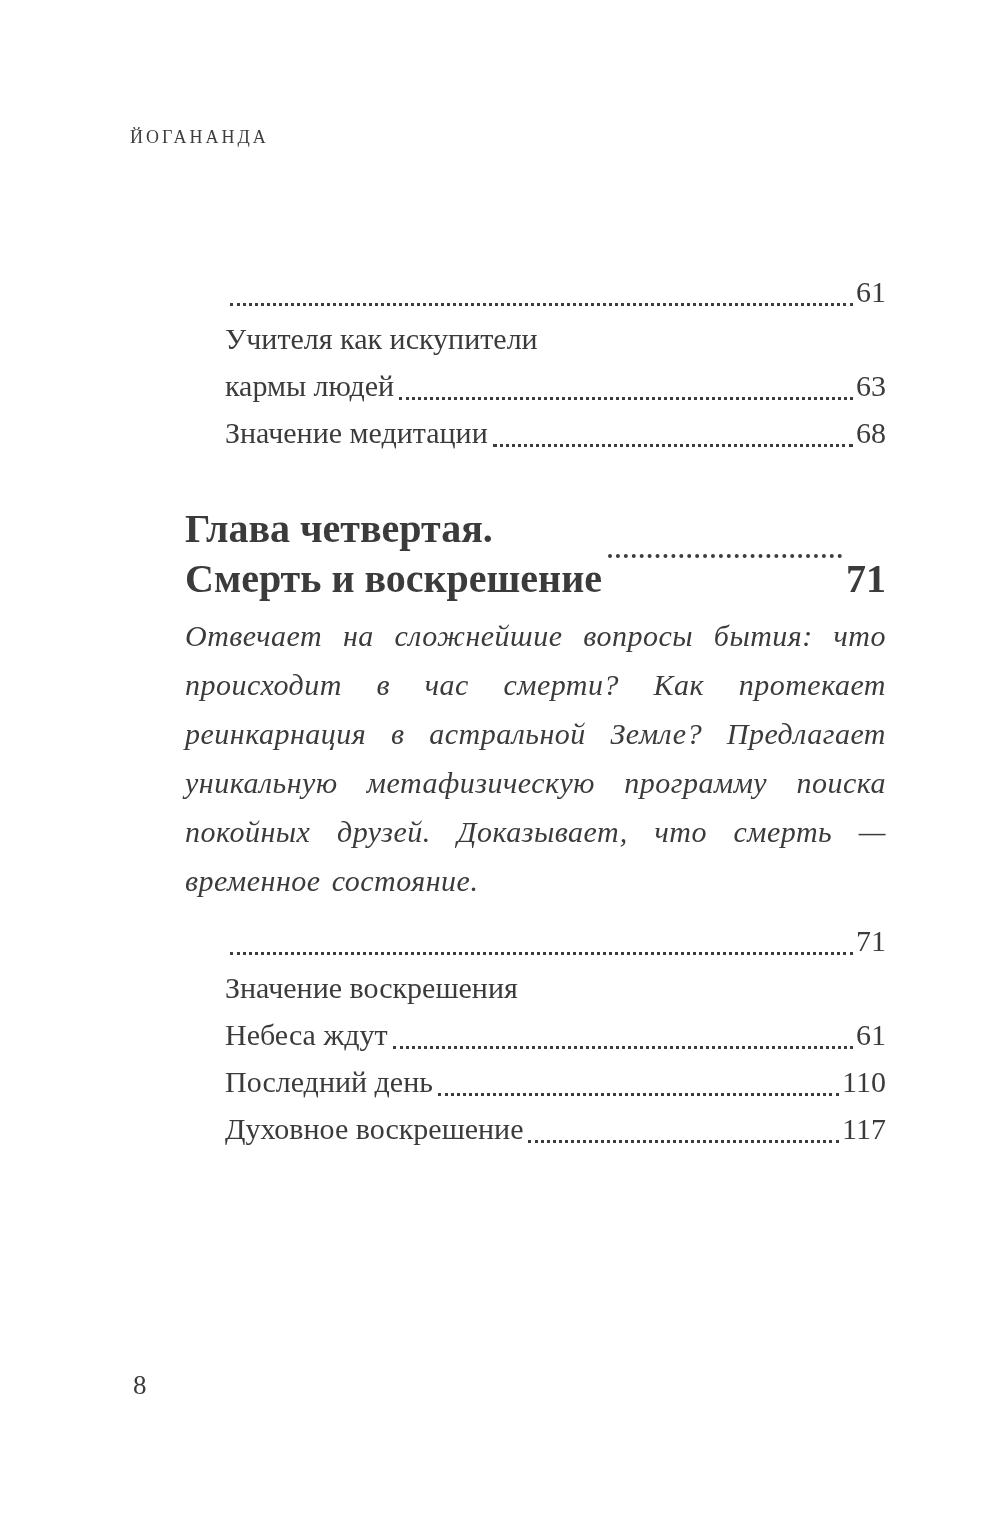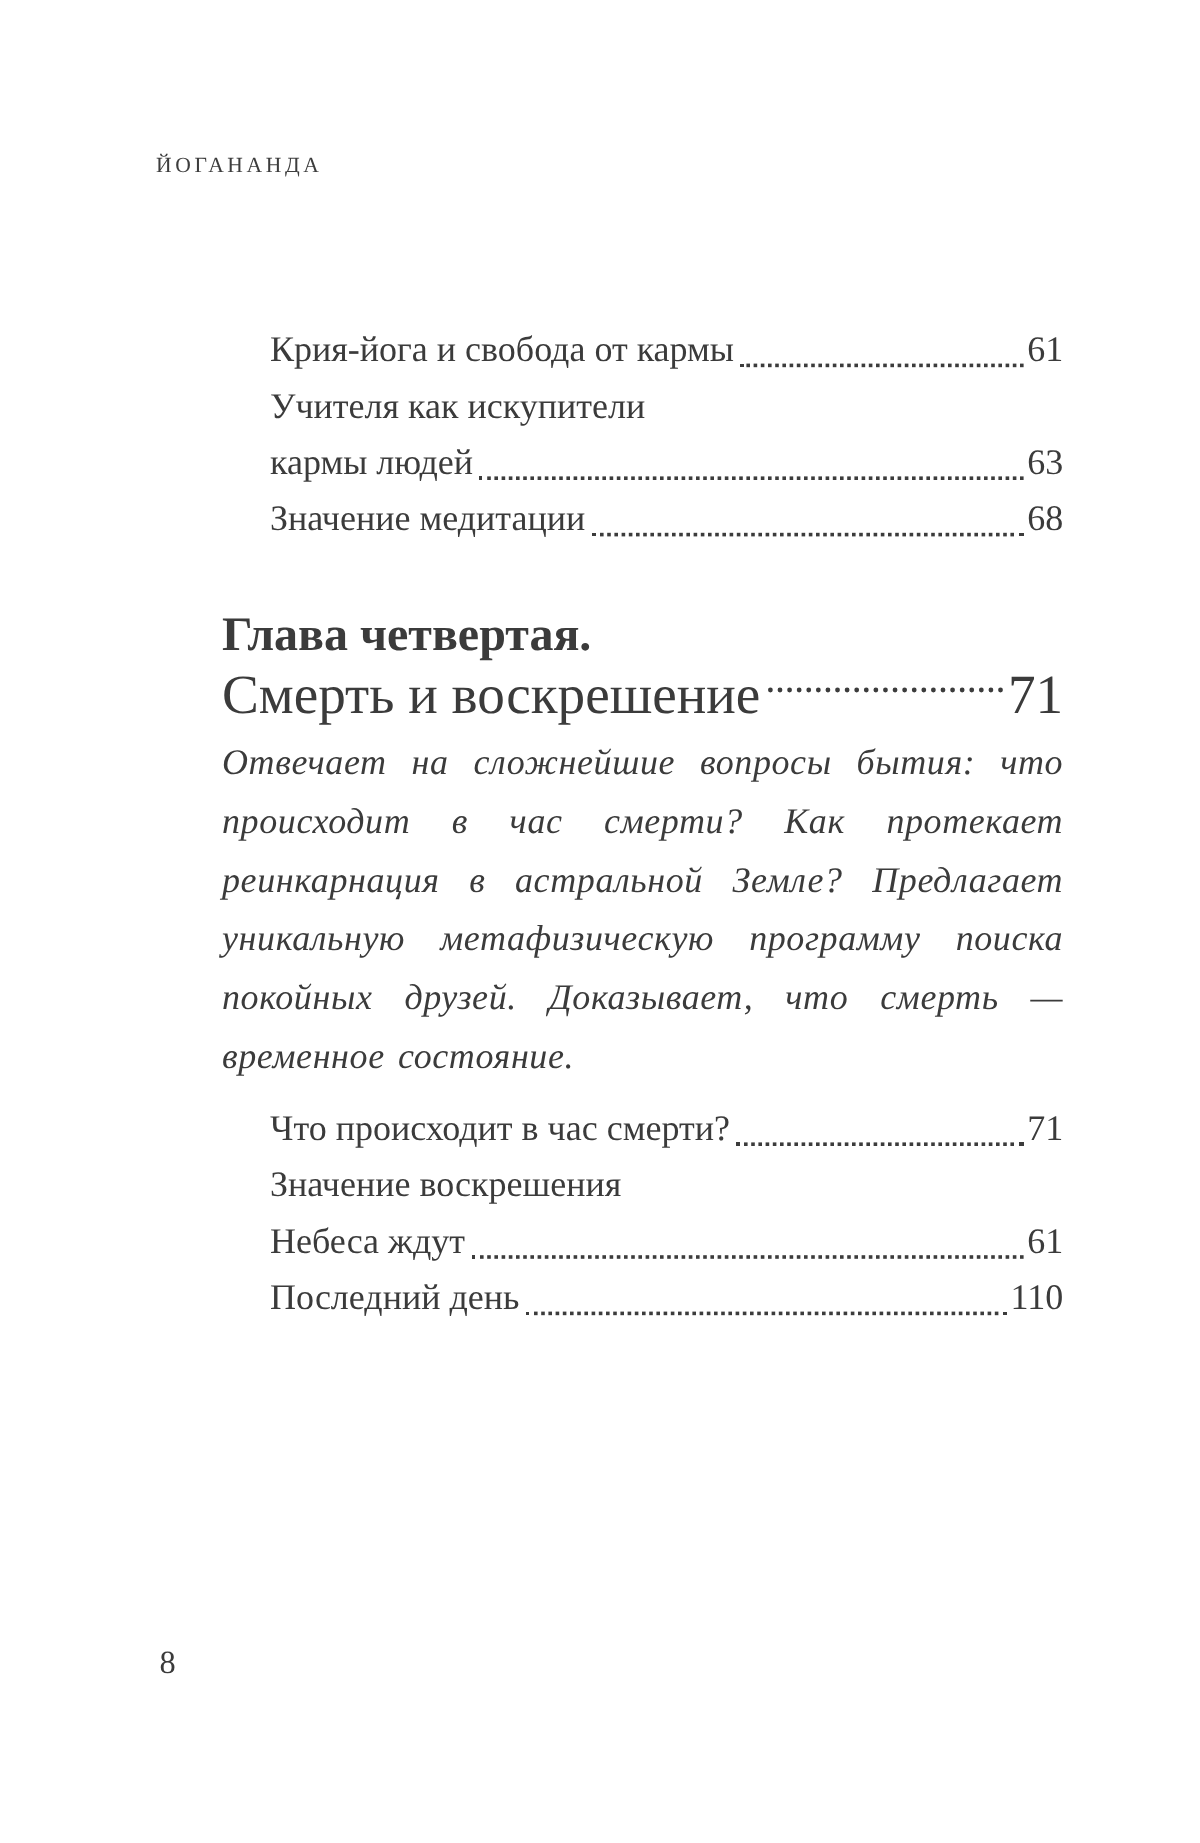--- a/index.html
+++ b/index.html
@@ -46,23 +46,23 @@
   .toc-page { white-space: nowrap; }
 
   .chapter-title-1 {
     font-weight: bold;
     font-size: 40px;
     line-height: 50px;
     margin-top: 48px;
   }
   .chapter-title-2 {
     display: flex;
-    align-items: center;
-    font-weight: normal;
-    font-size: 46px;
+    align-items: flex-start;
+    font-weight: bold;
+    font-size: 40px;
     line-height: 50px;
   }
   .chapter-title-2 .dots {
     border-bottom: 4px dotted #3c3c3c;
     margin: 0 4px 9px 6px;
   }
   .description {
     margin-top: 7px;
     font-style: italic;
     font-size: 30px;
@@ -84,21 +84,20 @@
 <body>
 
 <div class="page">
 
   <div class="running-header">ЙОГАНАНДА</div>
 
   <div class="content">
 
     <div>
       <div class="toc-row">
-        <span class="toc-text">Крия-йога и свобода от кармы</span>
         <span class="dots"></span>
         <span class="toc-page">61</span>
       </div>
       <div class="toc-row">
         <span class="toc-text">Учителя как искупители</span>
       </div>
       <div class="toc-row">
         <span class="toc-text">кармы людей</span>
         <span class="dots"></span>
         <span class="toc-page">63</span>
@@ -115,36 +114,40 @@
       <div class="chapter-title-2">
         <span class="toc-text">Смерть и воскрешение</span>
         <span class="dots"></span>
         <span class="toc-page">71</span>
       </div>
       <p class="description">Отвечает на сложнейшие вопросы бытия: что происходит в час смерти? Как протекает реинкарнация в астральной Земле? Предлагает уникальную метафизическую программу поиска покойных друзей. Доказывает, что смерть — временное состояние.</p>
     </div>
 
     <div class="toc-bottom">
       <div class="toc-row">
-        <span class="toc-text">Что происходит в час смерти?</span>
         <span class="dots"></span>
         <span class="toc-page">71</span>
       </div>
       <div class="toc-row">
         <span class="toc-text">Значение воскрешения</span>
       </div>
       <div class="toc-row">
         <span class="toc-text">Небеса ждут</span>
         <span class="dots"></span>
         <span class="toc-page">61</span>
       </div>
       <div class="toc-row">
         <span class="toc-text">Последний день</span>
         <span class="dots"></span>
         <span class="toc-page">110</span>
       </div>
+      <div class="toc-row">
+        <span class="toc-text">Духовное воскрешение</span>
+        <span class="dots"></span>
+        <span class="toc-page">117</span>
+      </div>
     </div>
 
   </div>
 
   <div class="page-footer">8</div>
 
 </div>
 
 </body></html>

